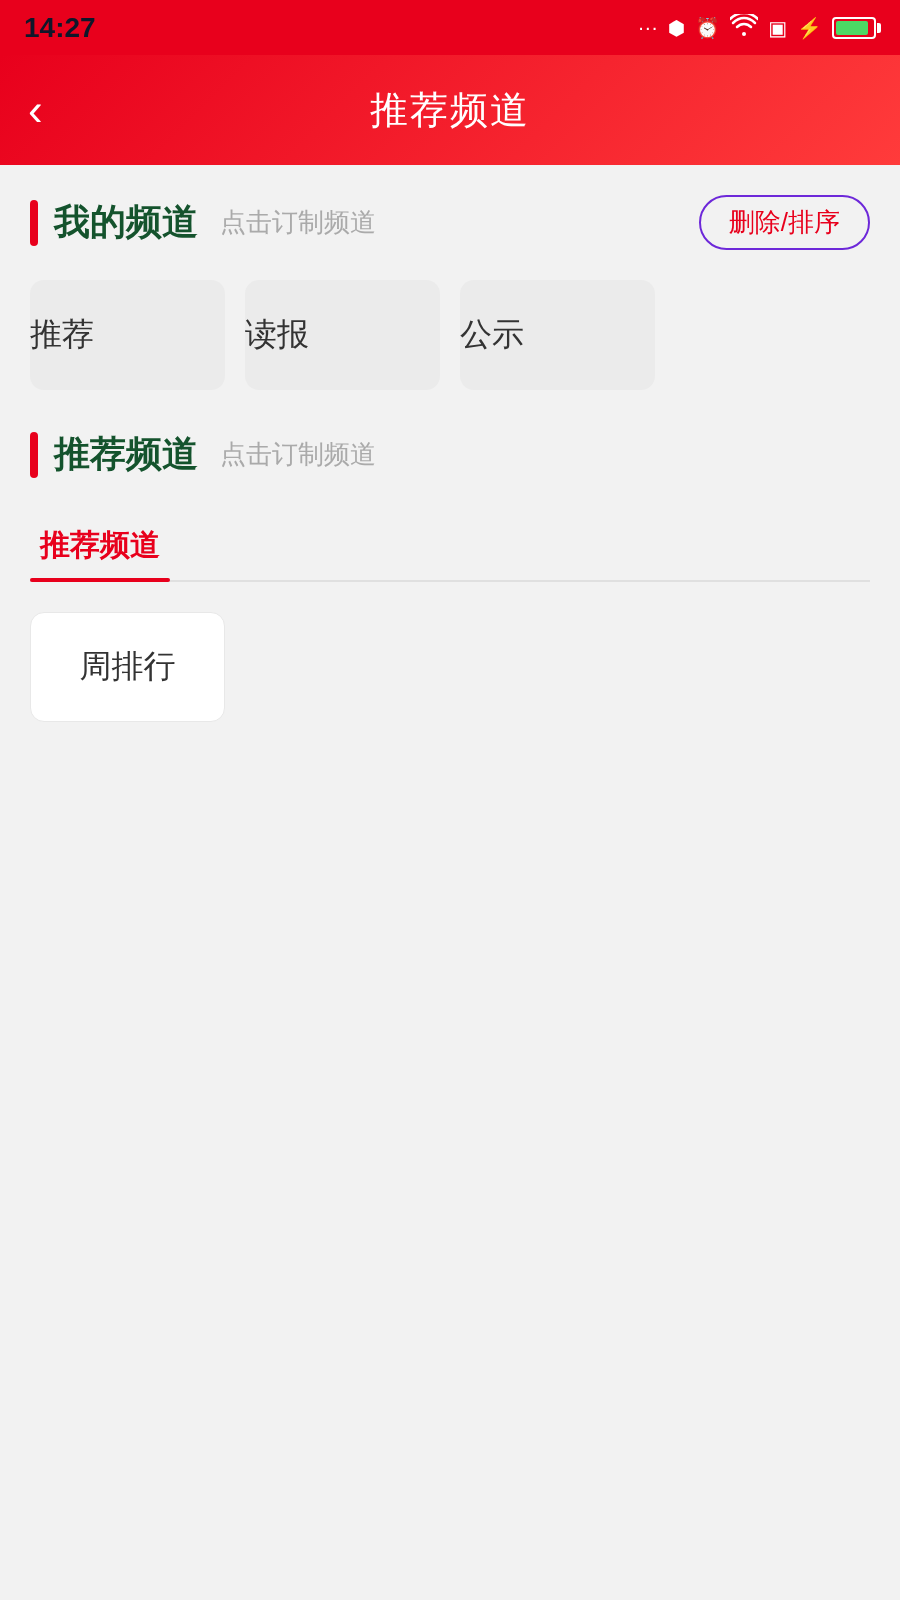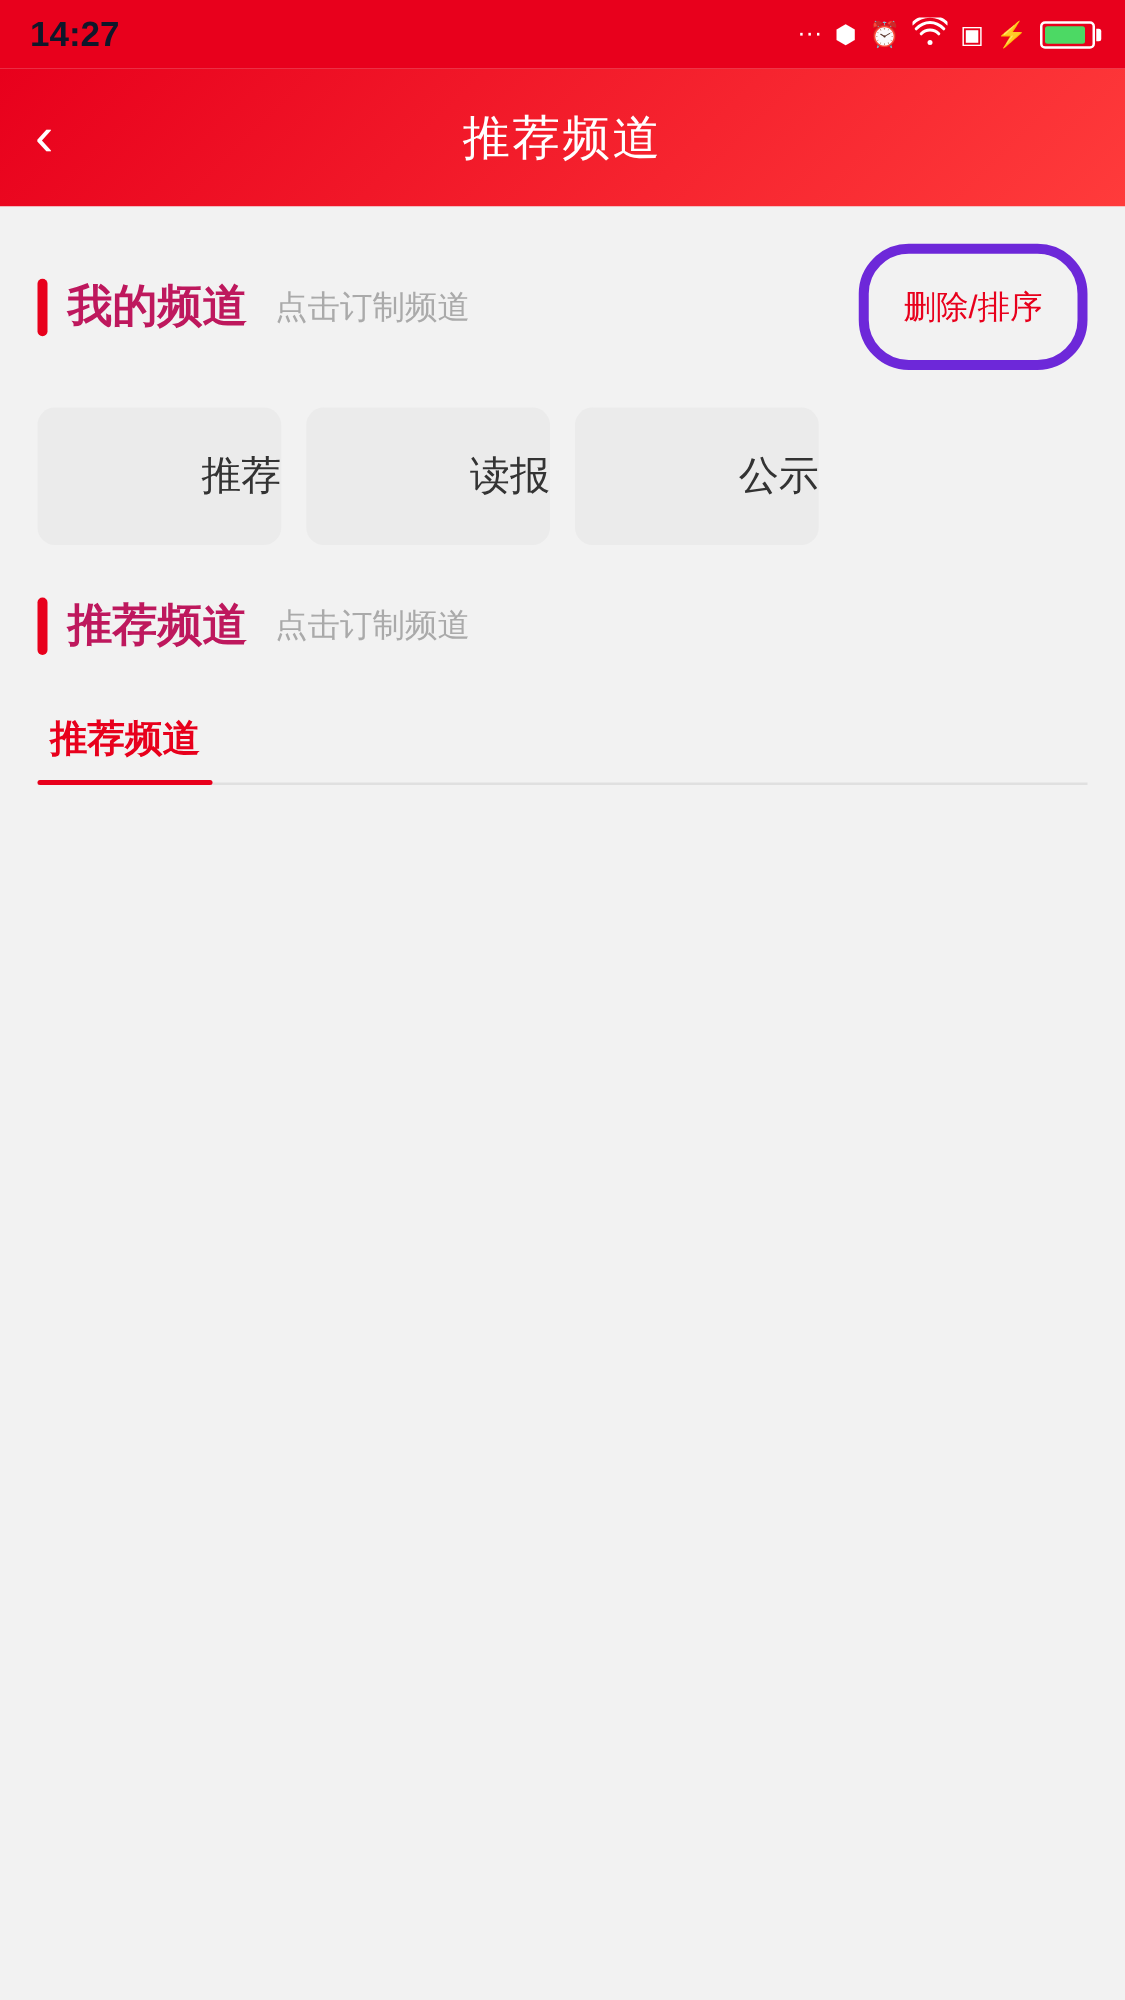--- a/index.html
+++ b/index.html
@@ -115,53 +115,53 @@
     }
     .section-bar {
       width: 8px;
       height: 46px;
       background: #e8001c;
       border-radius: 4px;
     }
     .section-title {
       font-size: 36px;
       font-weight: 600;
-      color: #be185d;
+      color: #14532d;
     }
     .section-subtitle {
       font-size: 26px;
       color: #aaa;
       margin-left: 6px;
     }
 
     
     .sort-btn {
-      border: 8px solid #6d28d9;
+      border: 2px solid #6d28d9;
       color: #e8001c;
       background: transparent;
       border-radius: 40px;
-      padding: 25px 28px;
+      padding: 8px 28px;
       font-size: 26px;
       cursor: pointer;
     }
 
     
     .channel-grid {
       display: grid;
       grid-template-columns: repeat(4, 1fr);
       gap: 20px;
     }
 
     .channel-item {
       background: #ebebeb;
       border-radius: 14px;
       height: 110px;
       display: flex;
       align-items: center;
-      justify-content: flex-end;
+      justify-content: flex-start;
       cursor: pointer;
     }
     .channel-item span {
       font-size: 32px;
       color: #333;
     }
 
     
     .rec-section {}
 
@@ -277,15 +277,20 @@
         <span class="section-subtitle">点击订制频道</span>
       </div>
     </div>
 
     <div class="tab-bar">
       <div class="tab-item active">
         <span>推荐频道</span>
       </div>
     </div>
 
+    <div class="rec-grid">
+      <div class="rec-item">
+        <span>周排行</span>
+      </div>
+    </div>
   </div>
 
 </div>
 
 </body></html>

